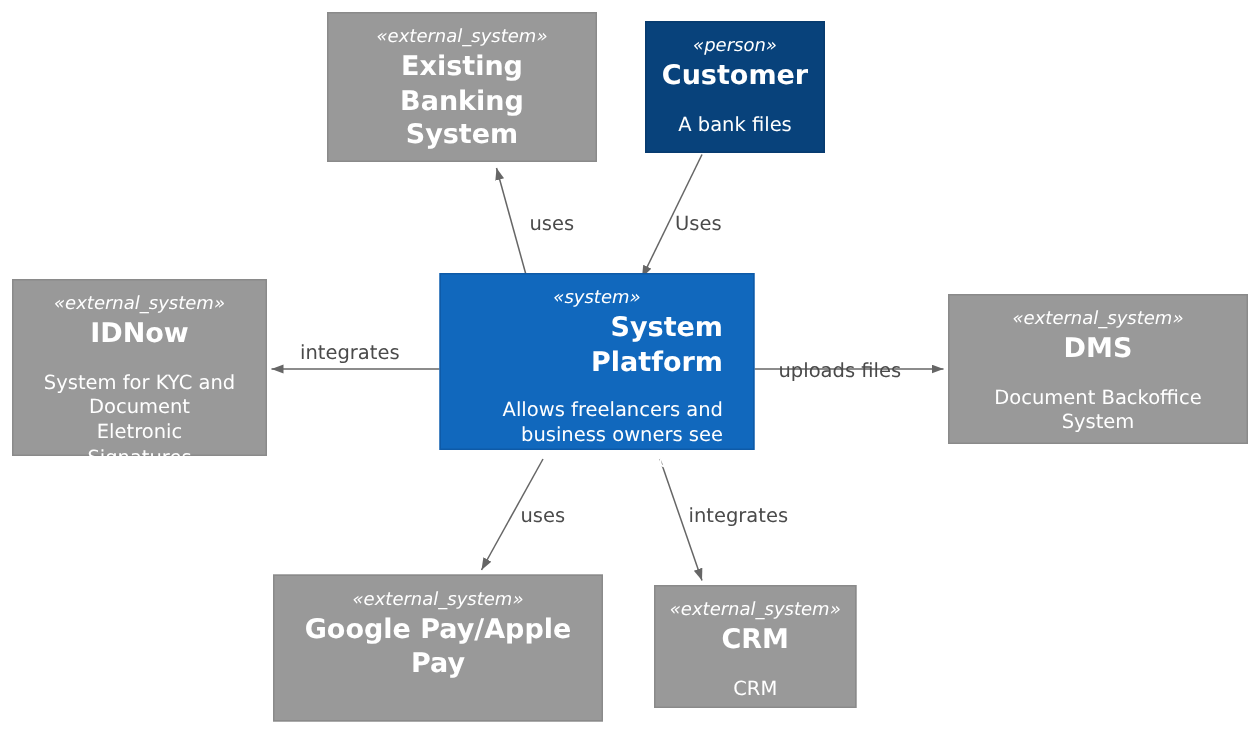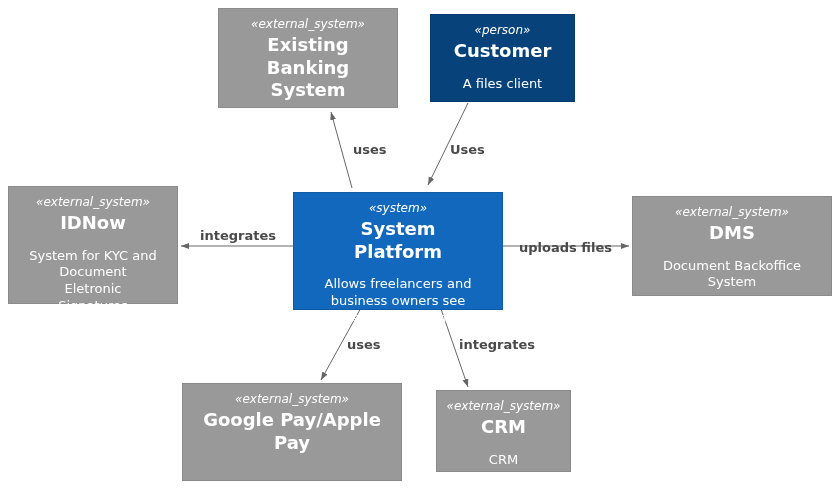--- a/index.html
+++ b/index.html
@@ -50,21 +50,21 @@
     line-height: 1.25;
     margin-top: 2px;
   }
   .node-desc {
     font-size: 13px;
     line-height: 1.3;
     margin-top: 13px;
   }
   .edge-label {
     position: absolute;
-    font-weight: bold;
+    font-weight: normal;
     font-size: 13px;
     color: var(--edge-label, #4a4a4a);
     white-space: nowrap;
   }
 </style>
 </head>
 <body>
 
 <div class="canvas">
 
@@ -80,27 +80,27 @@
     <line x1="503" y1="246" x2="629" y2="246" stroke="#666666" stroke-width="1" marker-end="url(#arrow)"></line>
     <line x1="362" y1="306" x2="321" y2="380" stroke="#666666" stroke-width="1" marker-end="url(#arrow)"></line>
     <line x1="440" y1="306" x2="468" y2="387" stroke="#666666" stroke-width="1" marker-end="url(#arrow)"></line>
   </svg>
 
   <div class="node external" style="left:218px; top:8px; width:180px; height:100px;">
     <div class="stereotype">«external_system»</div>
     <div class="node-name">Existing Banking System</div>
   </div>
 
-  <div class="node person" style="left:430px; top:14px; width:145px; height:88px;align-items:center;">
+  <div class="node person" style="left:430px; top:14px; width:120px; height:88px;align-items:center;">
     <div class="stereotype">«person»</div>
     <div class="node-name">Customer</div>
-    <div class="node-desc">A files client</div>
+    <div class="node-desc">A bank files</div>
   </div>
 
-  <div class="node system" style="left:293px; top:192px; width:210px; height:118px;">
+  <div class="node system" style="left:293px; top:182px; width:210px; height:118px;text-align:right;">
     <div class="stereotype">«system»</div>
     <div class="node-name">System Platform</div>
     <div class="node-desc">Allows freelancers and business owners see their transactions.</div>
   </div>
 
   <div class="node external" style="left:8px; top:186px; width:170px; height:118px;">
     <div class="stereotype">«external_system»</div>
     <div class="node-name">IDNow</div>
     <div class="node-desc">System for KYC and Document Eletronic Signatures</div>
   </div>

